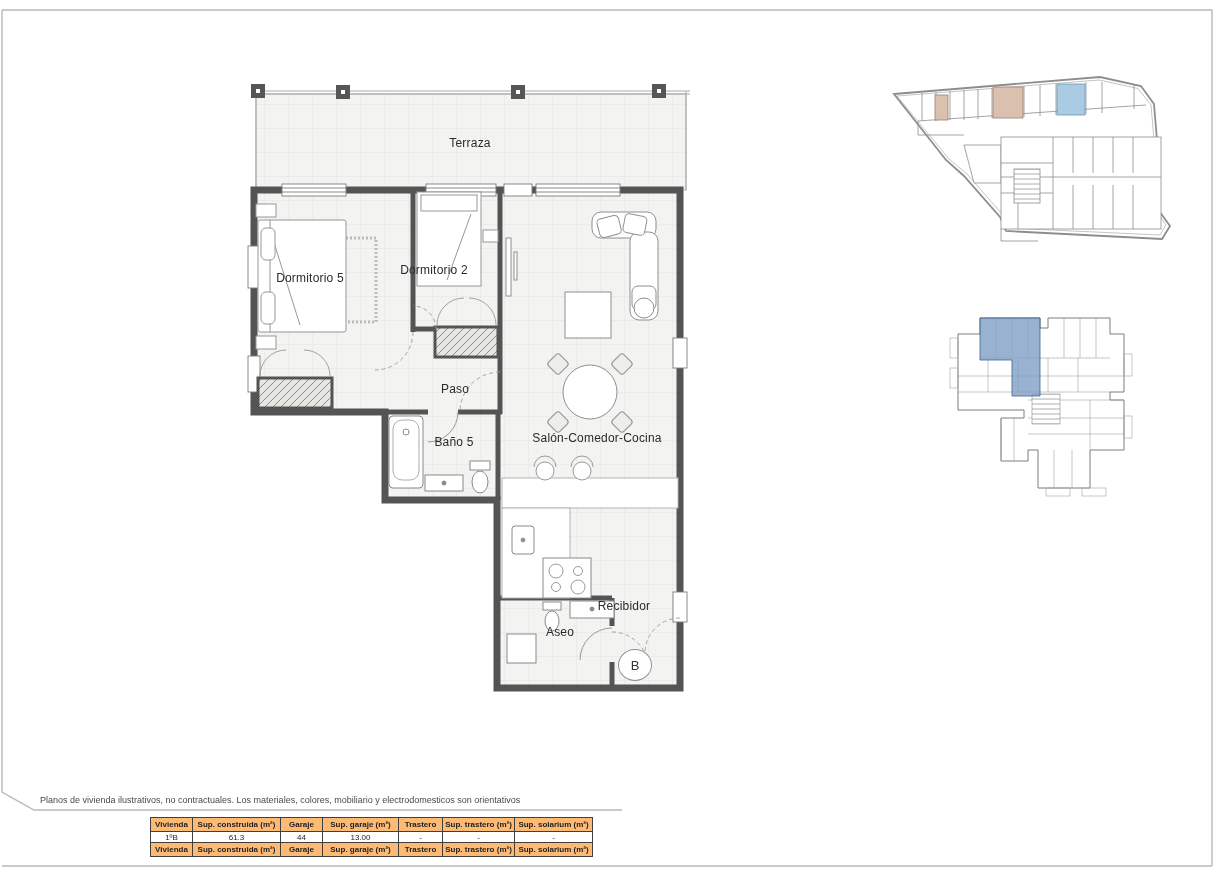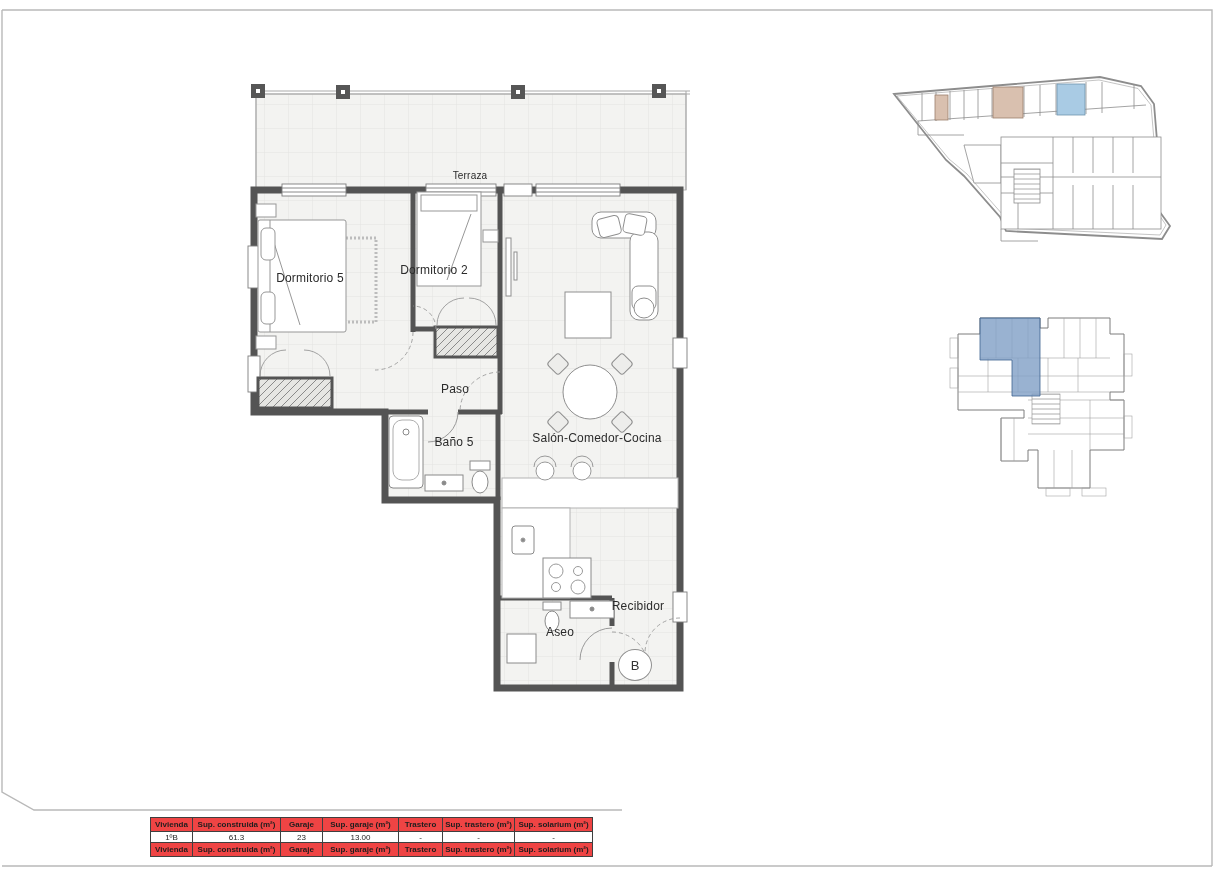--- a/index.html
+++ b/index.html
@@ -4,30 +4,30 @@
 <style>
   html,body{margin:0;padding:0;background:#fff;}
   .page{position:relative;width:1220px;height:870px;background:#ffffff;overflow:hidden;
         font-family:"Liberation Sans", sans-serif;color:#222;}
   svg{position:absolute;display:block;}
   .frame{left:0;top:0;}
   .plan-wrap{position:absolute;left:240px;top:80px;width:470px;height:625px;}
   .plan-wrap svg{left:0;top:0;}
   .room-label{position:absolute;transform:translate(-50%,-50%);font-size:12px;color:#2b2b2b;
               white-space:nowrap;letter-spacing:.2px;}
-  .room-label.big{font-size:10px;margin-top:32px;}
+  .room-label.big{font-size:12px;}
   .badge{position:absolute;width:32px;height:30px;border:1px solid #8f8f8f;border-radius:50%;
          background:#fff;display:flex;align-items:center;justify-content:center;
          font-size:13px;color:#333;transform:translate(-50%,-50%);}
   .disclaimer{position:absolute;left:40px;top:795px;font-size:9px;color:#4a4a4a;}
   table.spec{position:absolute;left:150px;top:817px;width:442px;border-collapse:collapse;
              table-layout:fixed;font-size:8px;}
   table.spec th, table.spec td{border:1px solid #3f3f3f;text-align:center;padding:0 2px;
              white-space:nowrap;overflow:hidden;color:#1e1e1e;}
-  table.spec th{font-weight:bold;height:13px;background:#ef4444;}
+  table.spec th{font-weight:bold;height:13px;background:#fdba74;}
   table.spec td{height:10px;}
   th.hl-blue{background:var(--c-header_blue);}
   th.hl-tan{background:var(--c-header_tan);}
 </style>
 </head>
 <body>
 
 <div class="page">
 
   <svg class="frame" width="1220" height="870" viewBox="0 0 1220 870">
@@ -178,21 +178,21 @@
         <path d="M440 538 A35 35 0 0 0 405 573"></path>
       </g>
     </svg>
 
     <div class="room-label big" style="left:230px;top:63px">Terraza</div>
     <div class="room-label" style="left:70px;top:198px">Dormitorio 5</div>
     <div class="room-label" style="left:194px;top:190px">Dormitorio 2</div>
     <div class="room-label" style="left:215px;top:309px">Paso</div>
     <div class="room-label" style="left:214px;top:362px">Baño 5</div>
     <div class="room-label" style="left:357px;top:358px">Salón-Comedor-Cocina</div>
-    <div class="room-label" style="left:398px;top:526px">Recibidor</div>
+    <div class="room-label" style="left:384px;top:526px">Recibidor</div>
     <div class="room-label" style="left:320px;top:552px">Aseo</div>
     <div class="badge" style="left:395px;top:585px">B</div>
   </div>
 
   <svg style="left:888px;top:73px" width="300" height="178" viewBox="0 0 300 178">
     <path d="M6 21 L212 4 L253 13 L266 31 L271 92 L261 124 L282 153 L274 166 L118 158 L112 144 L76 103 L58 87 Z" fill="#fff" stroke="#8d8d8d" stroke-width="1.8"></path>
     <path d="M9 23 L211 7 L250 15.5 L263 32 L268 91 L258 123 L278 152 L272 162 L120 155 L115 142 L79 101 L61 86 Z" fill="none" stroke="#aaa" stroke-width="0.7"></path>
 
     <g stroke="#8d8d8d" stroke-width="0.8" fill="none">
       <path d="M30 48 L258 32"></path>
@@ -229,20 +229,21 @@
       <rect x="22" y="40" width="8" height="20"></rect>
         <rect x="22" y="70" width="8" height="20"></rect>
       <rect x="196" y="56" width="8" height="22"></rect>
         <rect x="196" y="118" width="8" height="22"></rect>
       <rect x="118" y="190" width="24" height="8"></rect>
         <rect x="154" y="190" width="24" height="8"></rect>
     </g>
     <path d="M52 20 H112 V98 H84 V62 H52 Z" style="fill:var(--c-keyplan_blue)" fill-opacity="0.8" stroke="#3c638f" stroke-width="0.8"></path>
   </svg>
 
+  <div class="disclaimer">Planos de vivienda ilustrativos, no contractuales. Los materiales, colores, mobiliario y electrodomesticos son orientativos</div>
 
   <table class="spec">
     <colgroup>
       <col style="width:42px">
         <col style="width:88px">
         <col style="width:42px">
         <col style="width:76px">
       <col style="width:44px">
         <col style="width:72px">
         <col style="width:78px">
@@ -253,21 +254,21 @@
       <th>Sup. construida (m²)</th>
       <th class="hl-blue">Garaje</th>
       <th>Sup. garaje (m²)</th>
       <th class="hl-blue">Trastero</th>
       <th>Sup. trastero (m²)</th>
       <th>Sup. solarium (m²)</th>
     </tr>
     <tr>
       <td>1ºB</td>
       <td>61.3</td>
-      <td>23</td>
+      <td>44</td>
       <td>13.00</td>
       <td>-</td>
       <td>-</td>
       <td>-</td>
     </tr>
     <tr>
       <th>Vivienda</th>
       <th>Sup. construida (m²)</th>
       <th class="hl-tan">Garaje</th>
       <th>Sup. garaje (m²)</th>

